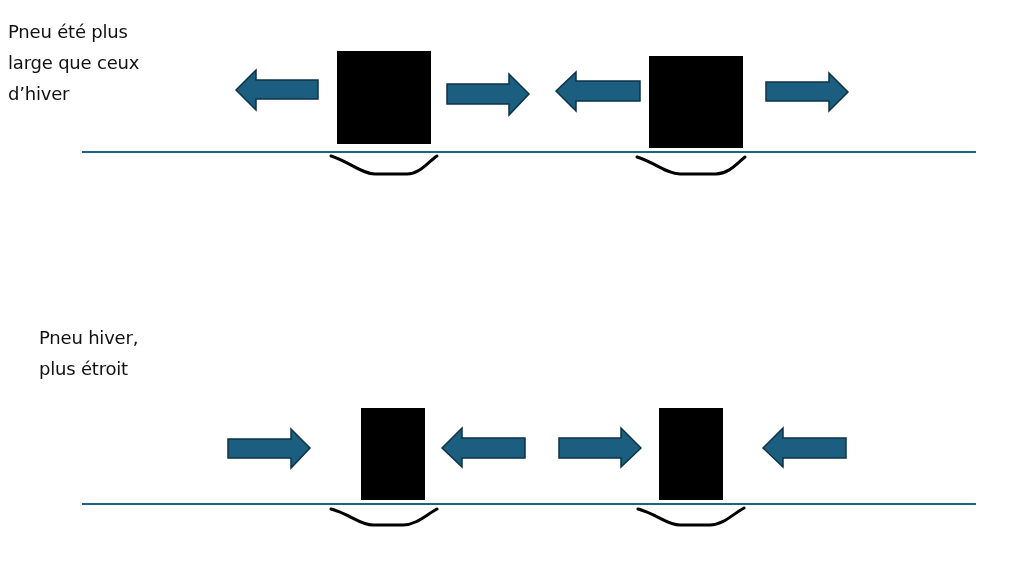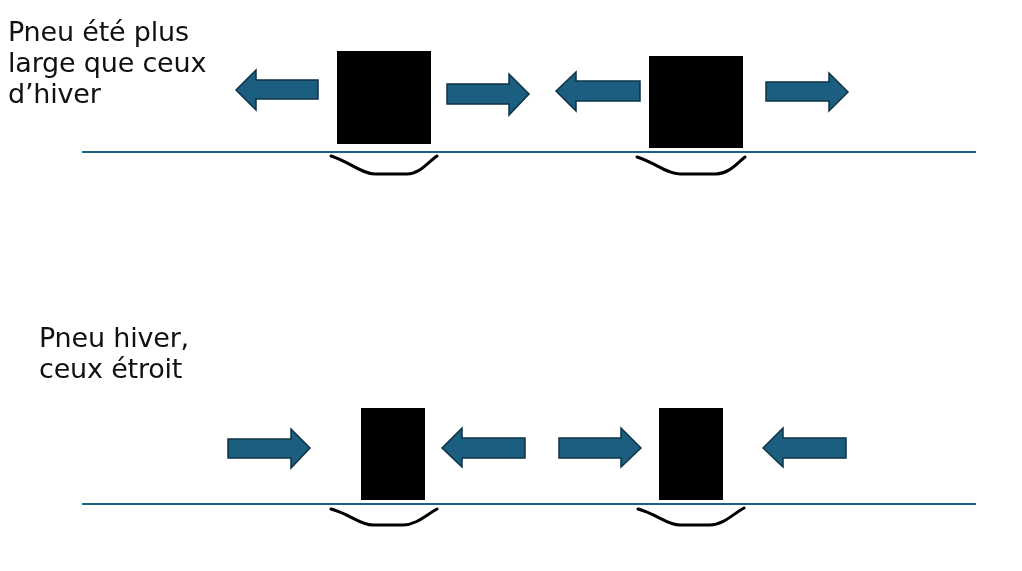--- a/index.html
+++ b/index.html
@@ -1,37 +1,37 @@
 <!DOCTYPE html>
 <html><head>
   <meta charset="utf-8">
   <style>
     html, body { margin: 0; padding: 0; background: #ffffff; }
     body { width: 1022px; height: 571px; position: relative; overflow: hidden; }
     .label {
       position: absolute;
       font-family: "DejaVu Sans", sans-serif;
-      font-size: 27px;
+      font-size: 18px;
       line-height: 31px;
       color: #111111;
       white-space: pre-line;
       letter-spacing: -0.2px;
     }
     #label-summer { left: 8px; top: 16px; }
     #label-winter { left: 39px; top: 322px; }
     svg#diagram { position: absolute; left: 0; top: 0; }
   </style>
 </head>
 <body>
 
 <div class="label" id="label-summer">Pneu été plus
 large que ceux
 d’hiver</div>
 <div class="label" id="label-winter">Pneu hiver,
-ceux étroit</div>
+plus étroit</div>
 
 <svg id="diagram" width="1022" height="571" viewBox="0 0 1022 571">
 
   <line class="ground" x1="82" y1="152" x2="976" y2="152" stroke-width="2" stroke="#1c6282"></line>
 
   <rect class="tire" x="337" y="51" width="94" height="93" fill="#000000"></rect>
   <rect class="tire" x="649" y="56" width="94" height="92" fill="#000000"></rect>
 
   <path class="patch" d="M331,156 C350,162 362,174 375,174 L407,174 C420,174 428,162 437,156" fill="none" stroke="#000000" stroke-width="3" stroke-linecap="round"></path>
   <path class="patch" d="M637,157 C656,163 667,174 680,174 L716,174 C729,174 737,163 745,157" fill="none" stroke="#000000" stroke-width="3" stroke-linecap="round"></path>

